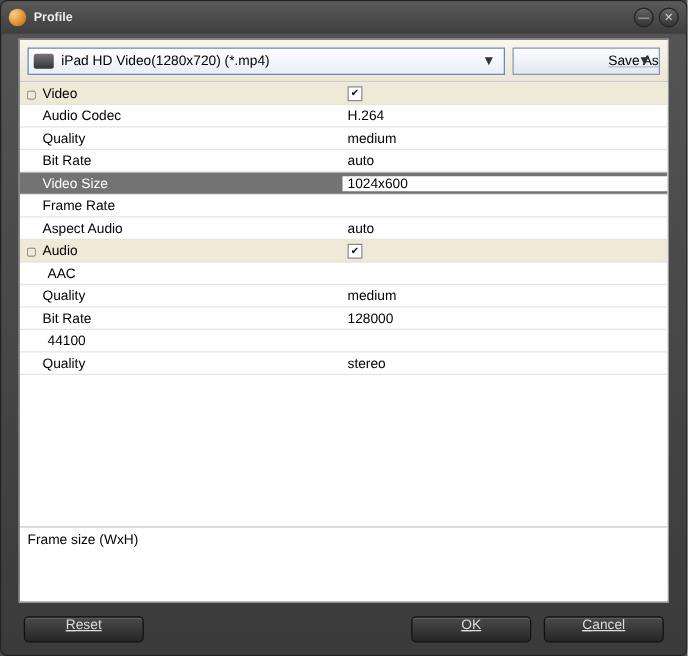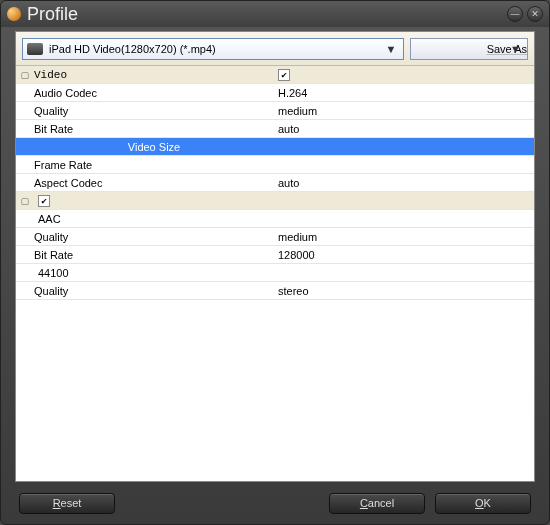--- a/index.html
+++ b/index.html
@@ -17,21 +17,21 @@
     border-radius: 6px 6px 0 0;
     display: flex; align-items: center;
     padding: 0 6px;
     color: #eee;
   }
   .titlebar .app-icon {
     width: 14px; height: 14px; margin-right: 6px;
     border-radius: 50%;
     background: radial-gradient(circle at 30% 30%, #ffd080, #c06000);
   }
-  .titlebar .title { font-weight: normal; font-size: 18px; flex: 1; }
+  .titlebar .title { font-weight: bold; font-size: 10px; flex: 1; }
   .titlebar .winbtn {
     width: 16px; height: 16px; border-radius: 50%;
     background: linear-gradient(to bottom, #666, #333);
     border: 1px solid #222;
     margin-left: 4px;
     display: flex; align-items: center; justify-content: center;
     color: #ccc; font-size: 9px; cursor: pointer;
   }
   .client-frame {
     margin: 4px 14px 0 14px;
@@ -89,23 +89,23 @@
   .row.group {
     background: #efe9d7;
     font-weight: normal;
   }
   .row .exp {
     width: 18px; text-align: center; color: #666; font-size: 9px;
     cursor: pointer;
   }
   .row .indent { width: 18px; }
   .row .label { flex: 0 0 240px; padding-left: 0px; }
-  .row.group .label { flex: 0 0 258px; font-family: Liberation Mono, monospace; }
+  .row.group .label { flex: 0 0 258px; }
   .row .value { flex: 1; padding-left: 4px; }
-  .row.selected { background: #3b82f6; color: #fff; text-align: center; }
+  .row.selected { background: #737373; color: #fff; }
   .row .chk {
     width: 12px; height: 12px;
     border: 1px solid #888;
     background: #fff;
     display: inline-flex; align-items: center; justify-content: center;
     font-size: 8px; color: #000;
   }
   .desc-panel {
     height: 60px;
     border-top: 1px solid #bbb;
@@ -119,23 +119,24 @@
     padding: 0 18px;
     gap: 10px;
   }
   .spacer { flex: 1; }
   .dlg-btn {
     width: 96px; height: 21px;
     background: linear-gradient(to bottom, #4a4a4a, #262626);
     border: 1px solid #111;
     border-radius: 4px;
     color: #ddd;
-    display: flex; align-items: center; justify-content: center;
+    display: flex; align-items: flex-start; justify-content: center;
     cursor: pointer;
     box-shadow: inset 0 1px 0 rgba(255,255,255,0.15);
+    text-decoration: underline;
   }
   .dlg-btn .ul { text-decoration: underline; }
 </style>
 </head>
 <body>
 
 <div class="window">
   <div class="titlebar">
     <div class="app-icon"></div>
     <div class="title">Profile</div>
@@ -176,33 +177,35 @@
         <div class="value">medium</div>
       </div>
       <div class="row">
         <div class="indent"></div>
         <div class="label">Bit Rate</div>
         <div class="value">auto</div>
       </div>
       <div class="row selected">
         <div class="indent"></div>
         <div class="label">Video Size</div>
+        <div class="value" style="background:#fff;color:#000">1024x600</div>
       </div>
       <div class="row">
         <div class="indent"></div>
         <div class="label">Frame Rate</div>
       </div>
       <div class="row">
         <div class="indent"></div>
-        <div class="label">Aspect Codec</div>
+        <div class="label">Aspect Audio</div>
         <div class="value">auto</div>
       </div>
 
       <div class="row group">
         <div class="exp">▢</div>
+        <div class="label" style="flex:0 0 240px">Audio</div>
         <div class="value">
           <span class="chk">✔</span>
         </div>
       </div>
       <div class="row">
         <div class="indent"></div>
         <div class="value">AAC</div>
       </div>
       <div class="row">
         <div class="indent"></div>
@@ -218,27 +221,30 @@
         <div class="indent"></div>
         <div class="value">44100</div>
       </div>
       <div class="row">
         <div class="indent"></div>
         <div class="label">Quality</div>
         <div class="value">stereo</div>
       </div>
     </div>
 
+    <div class="desc-panel">
+      <span>Frame size (WxH)</span>
+    </div>
   </div>
 
   <div class="button-bar">
     <div class="dlg-btn">
       <span><span class="ul">R</span><span>eset</span></span>
     </div>
     <div class="spacer"></div>
     <div class="dlg-btn">
+      <span><span class="ul">O</span>K</span>
+    </div>
+    <div class="dlg-btn">
       <span><span class="ul">C</span>ancel</span>
-    </div>
-    <div class="dlg-btn">
-      <span><span class="ul">O</span>K</span>
     </div>
   </div>
 </div>
 
 </body></html>

